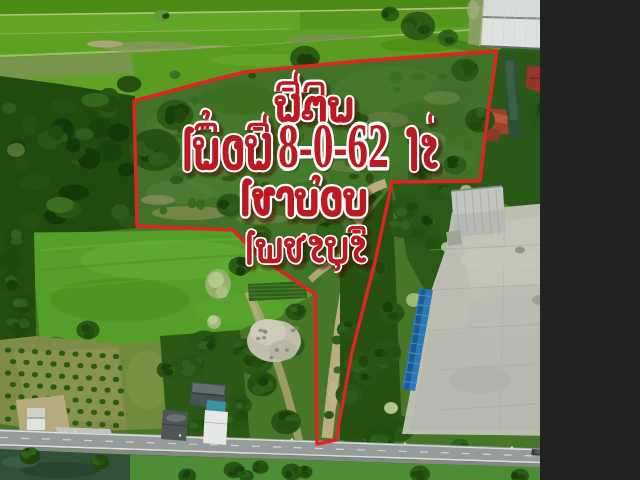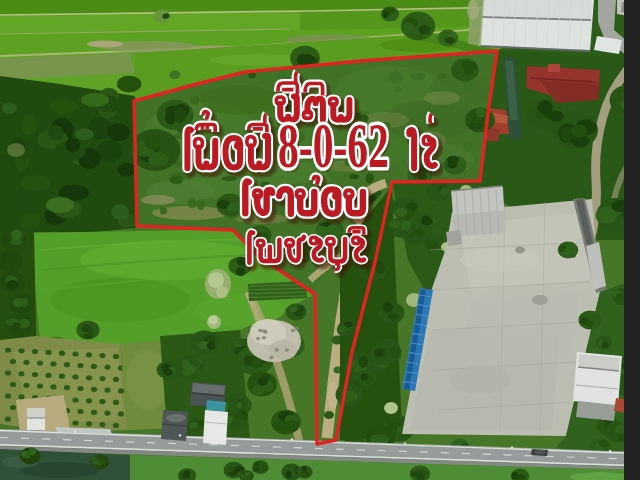--- a/index.html
+++ b/index.html
@@ -1,16 +1,16 @@
 <!DOCTYPE html>
 <html><head>
 <meta charset="utf-8">
 <style>
 html,body{margin:0;padding:0;background:#222;}
-#page{width:624px;height:480px;overflow:hidden;position:relative;font-family:"Liberation Sans",sans-serif;}
+#page{width:540px;height:480px;overflow:hidden;position:relative;font-family:"Liberation Sans",sans-serif;}
 </style>
 </head>
 <body>
 
 <div id="page">
 <svg width="640" height="480" viewBox="0 0 640 480">
 <defs>
 <filter id="tblur" x="-20%" y="-20%" width="140%" height="140%">
           <feGaussianBlur stdDeviation="1.1"></feGaussianBlur>
         </filter>

